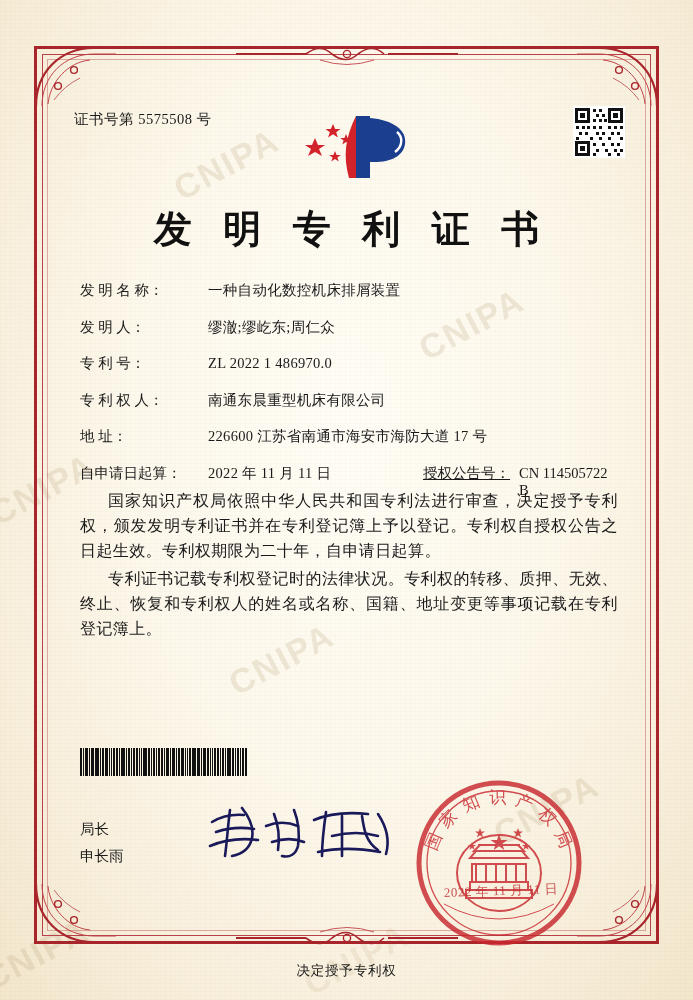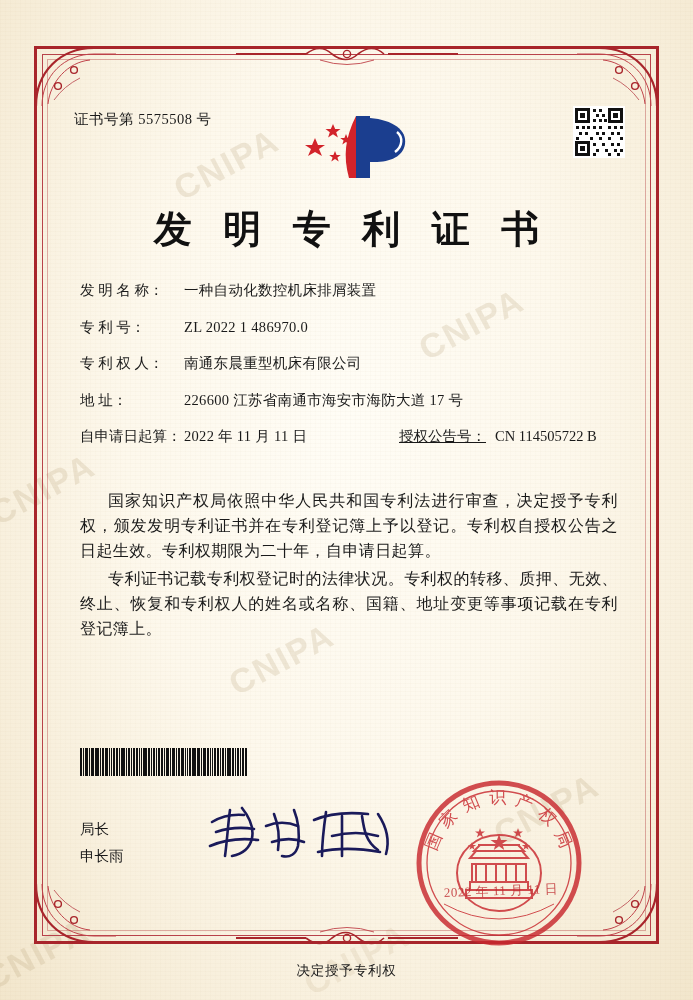--- a/index.html
+++ b/index.html
@@ -155,20 +155,21 @@
   }
   .field-label {
     width: 104px;
     flex: 0 0 104px;
     letter-spacing: 0px;
     white-space: nowrap;
   }
   .field-value {
     flex: 1 1 auto;
     letter-spacing: 0.3px;
+    margin-left: 24px;
   }
   .field-row.two-col .field-value { flex: 0 0 215px; }
   .field-label2 {
     flex: 0 0 96px;
     white-space: nowrap;
     text-decoration: underline;
   }
   .field-value2 { flex: 1 1 auto; }
 
   .paragraphs {
@@ -388,20 +389,24 @@
     </svg>
 
     <div class="title">发 明 专 利 证 书</div>
 
     <div class="fields">
       <div class="field-row">
         <span class="field-label">发 明 名 称：</span>
         <span class="field-value">一种自动化数控机床排屑装置</span>
       </div>
       <div class="field-row">
+        <span class="field-label">发 明 人：</span>
+        <span class="field-value">缪澈;缪屹东;周仁众</span>
+      </div>
+      <div class="field-row">
         <span class="field-label">专 利 号：</span>
         <span class="field-value">ZL 2022 1 486970.0</span>
       </div>
       <div class="field-row">
         <span class="field-label">专 利 权 人：</span>
         <span class="field-value">南通东晨重型机床有限公司</span>
       </div>
       <div class="field-row">
         <span class="field-label">地        址：</span>
         <span class="field-value">226600 江苏省南通市海安市海防大道 17 号</span>

